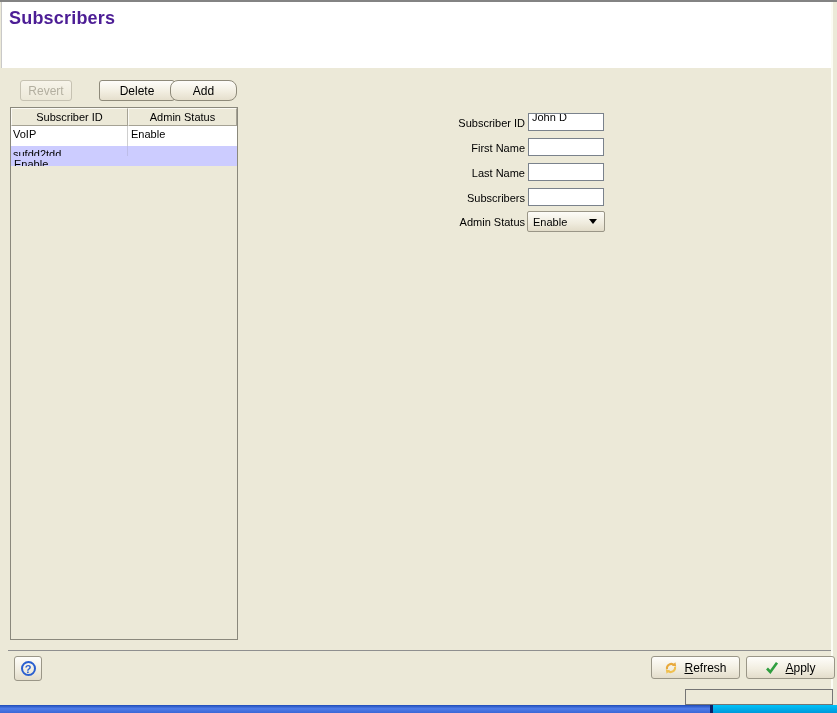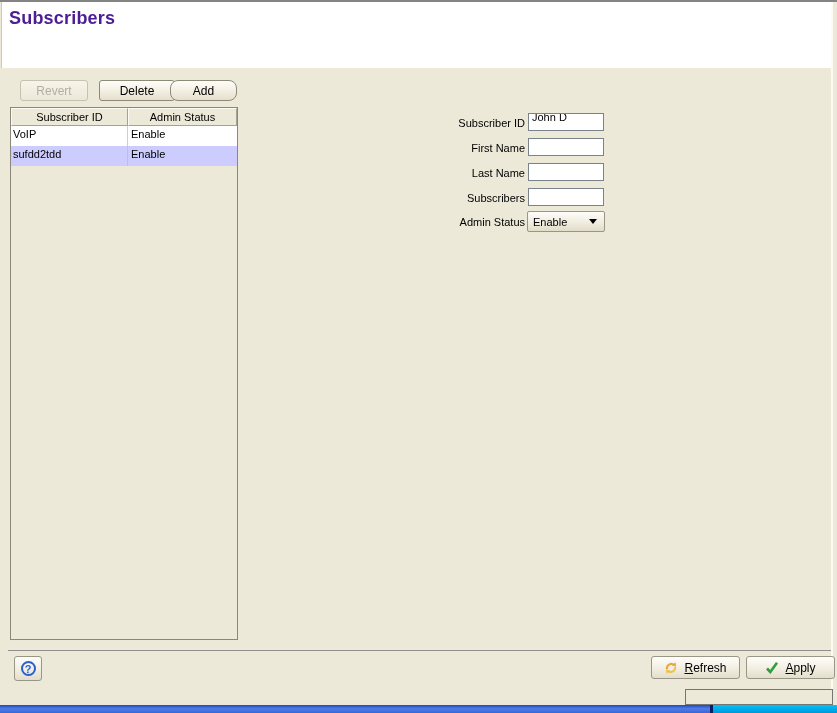--- a/index.html
+++ b/index.html
@@ -25,21 +25,21 @@
   
   .xp-btn {
     position:absolute; height:21px;
     background:linear-gradient(#fefdfa, #f2eee1 55%, #e5dfcd);
     border:1px solid #8e8a7a; border-radius:3px;
     font-family:"Liberation Sans", sans-serif;
     font-size:12px; color:#000; cursor:pointer;
     display:flex; align-items:center; justify-content:center; gap:5px;
   }
   .xp-btn.disabled { color:#b3afa0; border-color:#c6c2b2; background:linear-gradient(#f7f4ea, #ece8d8); }
-  #revert-btn { left:20px; top:80px; width:68px; }
+  #revert-btn { left:20px; top:80px; width:52px; }
   #delete-btn { left:99px; top:80px; width:76px; }
   #add-btn    { left:170px; top:80px; width:67px;border-radius:8px; }
 
   
   .table {
     position:absolute; left:10px; top:107px; width:228px; height:533px;
     border:1px solid #8a887c; background:#ece9d8;
   }
   .thead { display:flex; height:18px; }
   .th {
@@ -48,21 +48,21 @@
     border-top:1px solid #fbfaf4; border-left:1px solid #fbfaf4;
     font-size:11px; text-align:center; line-height:16px; color:#000;
     overflow:hidden; cursor:pointer;
   }
   .th.c1 { width:117px; }
   .th.c2 { width:109px; }
   .trow { display:flex; height:20px; font-size:11px; cursor:pointer; background:#ffffff; }
   .trow .td { line-height:16px; overflow:hidden; white-space:nowrap; }
   .trow .td.c1 { width:117px; padding-left:2px; border-right:1px solid #cfcfcf; }
   .trow .td.c2 { width:109px; padding-left:3px; }
-  .trow.selected { background:#ccccff; }
+  .trow.selected { background:#ccccff;flex-direction:column; }
   .trow.selected .td.c1 { border-right-color:#bdbde8; }
 
   
   .fld-label {
     position:absolute; left:405px; width:120px; height:14px;
     font-size:11px; color:#000; text-align:right; line-height:14px;
   }
   .fld-input {
     position:absolute; left:528px; width:76px; height:18px;
     border:1px solid #7a828c; background:#ffffff;

